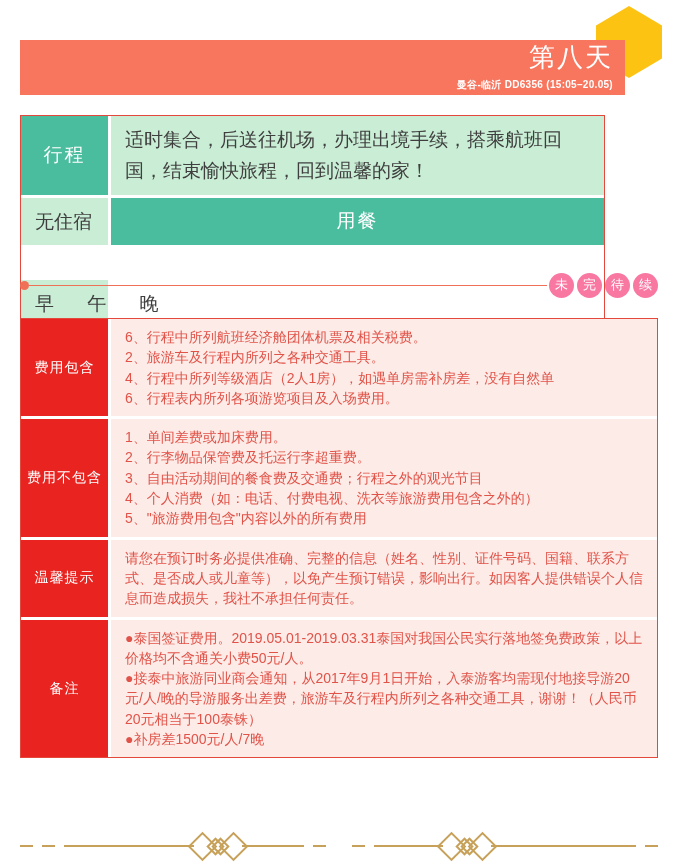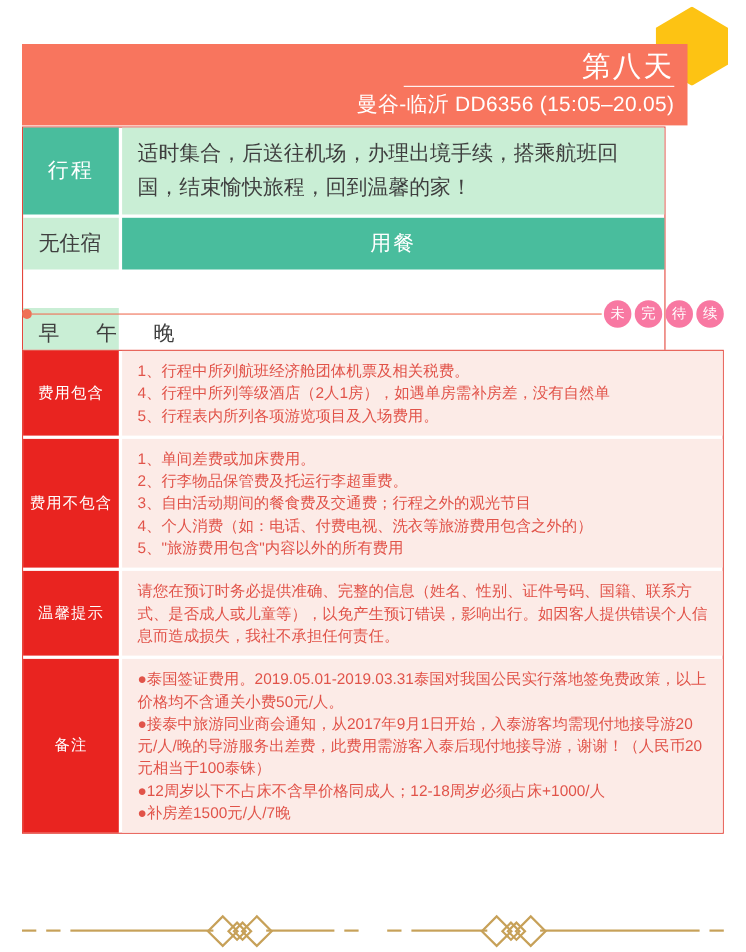--- a/index.html
+++ b/index.html
@@ -7,26 +7,26 @@
     --label-red:#e92420; --cell-pink:#fcebe7; --text-red:#e15349; --badge-pink:#f878a2;
     --ornament-gold:#c7a159; --divider:#ef7056; --table-border:#e4473c; --text-dark:#3f3f3f;
   }
   *{box-sizing:border-box; margin:0; padding:0;}
   html,body{background:#fff;}
   body{width:678px; height:865px; font-family:"Liberation Sans","DejaVu Sans",sans-serif; position:relative; overflow:hidden;}
 
   .hex{position:absolute; top:6px; left:596px; width:66px; height:72px; background:var(--accent-yellow);
        clip-path:polygon(50% 0,100% 27%,100% 73%,50% 100%,0 73%,0 27%); z-index:1;}
 
-  .banner{position:absolute; top:40px; left:20px; width:605px; height:74px; background:var(--banner);
+  .banner{position:absolute; top:40px; left:20px; width:605px; height:55px; background:var(--banner);
           z-index:2; display:flex; flex-direction:column; align-items:flex-end; justify-content:center;
           padding:4px 12px; color:#fff;}
   .banner-title{font-size:26px; letter-spacing:2px; line-height:1.15;}
   .banner-rule{width:246px; height:1px; background:#fff; margin:3px 0 3px;}
-  .banner-sub{font-size:19px; font-weight:normal; letter-spacing:.3px;}
+  .banner-sub{font-size:10px; font-weight:bold; letter-spacing:.3px;}
 
   .gtable{position:absolute; top:115px; left:20px; width:585px; border:1px solid var(--table-border);
           background:#fff; display:grid; grid-template-columns:87px 1fr; gap:3px;}
   .g-label{background:var(--label-teal); color:#fff; font-size:19px; letter-spacing:2px;
            display:flex; align-items:center; justify-content:center;}
   .g-cell{background:var(--cell-green); color:var(--text-dark); font-size:19px; line-height:1.65; padding:8px 14px;}
   .g-cell.meals{display:flex; align-items:flex-start;margin-top:32px;}
   .meal + .meal{margin-left:28px;}
 
   .divider{position:absolute; top:272px; left:20px; width:638px; height:26px; display:flex; align-items:center;}
@@ -86,44 +86,44 @@
     <div class="badge">未</div>
     <div class="badge">完</div>
     <div class="badge">待</div>
     <div class="badge">续</div>
   </div>
 </div>
 
 <div class="itable">
   <div class="i-label">费用包含</div>
   <div class="i-cell">
-    <div class="i-line">1、行程中所列航班经济舱团体机票及相关税费。</div>
+    <div class="i-line">6、行程中所列航班经济舱团体机票及相关税费。</div>
+    <div class="i-line">2、旅游车及行程内所列之各种交通工具。</div>
     <div class="i-line">4、行程中所列等级酒店（2人1房），如遇单房需补房差，没有自然单</div>
-    <div class="i-line">5、行程表内所列各项游览项目及入场费用。</div>
+    <div class="i-line">6、行程表内所列各项游览项目及入场费用。</div>
   </div>
 
   <div class="i-label">费用不包含</div>
   <div class="i-cell">
     <div class="i-line">1、单间差费或加床费用。</div>
     <div class="i-line">2、行李物品保管费及托运行李超重费。</div>
     <div class="i-line">3、自由活动期间的餐食费及交通费；行程之外的观光节目</div>
     <div class="i-line">4、个人消费（如：电话、付费电视、洗衣等旅游费用包含之外的）</div>
     <div class="i-line">5、"旅游费用包含"内容以外的所有费用</div>
   </div>
 
   <div class="i-label">温馨提示</div>
   <div class="i-cell">
     <div class="i-line">请您在预订时务必提供准确、完整的信息（姓名、性别、证件号码、国籍、联系方式、是否成人或儿童等），以免产生预订错误，影响出行。如因客人提供错误个人信息而造成损失，我社不承担任何责任。</div>
   </div>
 
   <div class="i-label">备注</div>
   <div class="i-cell">
     <div class="i-line">●泰国签证费用。2019.05.01-2019.03.31泰国对我国公民实行落地签免费政策，以上价格均不含通关小费50元/人。</div>
-    <div class="i-line">●接泰中旅游同业商会通知，从2017年9月1日开始，入泰游客均需现付地接导游20元/人/晚的导游服务出差费，此费用需游客入泰后现付地接导游，谢谢！（人民币20元相当于100泰铢）</div>
-    <div class="i-line">●12周岁以下不占床不含早价格同成人；12-18周岁必须占床+1000/人</div>
+    <div class="i-line">●接泰中旅游同业商会通知，从2017年9月1日开始，入泰游客均需现付地接导游20元/人/晚的导游服务出差费，旅游车及行程内所列之各种交通工具，谢谢！（人民币20元相当于100泰铢）</div>
     <div class="i-line">●补房差1500元/人/7晚</div>
   </div>
 </div>
 
 <div class="footer">
   <div class="orn-half">
     <div class="orn-dash"></div>
       <div class="orn-gap"></div>
     <div class="orn-dash"></div>
       <div class="orn-gap"></div>

